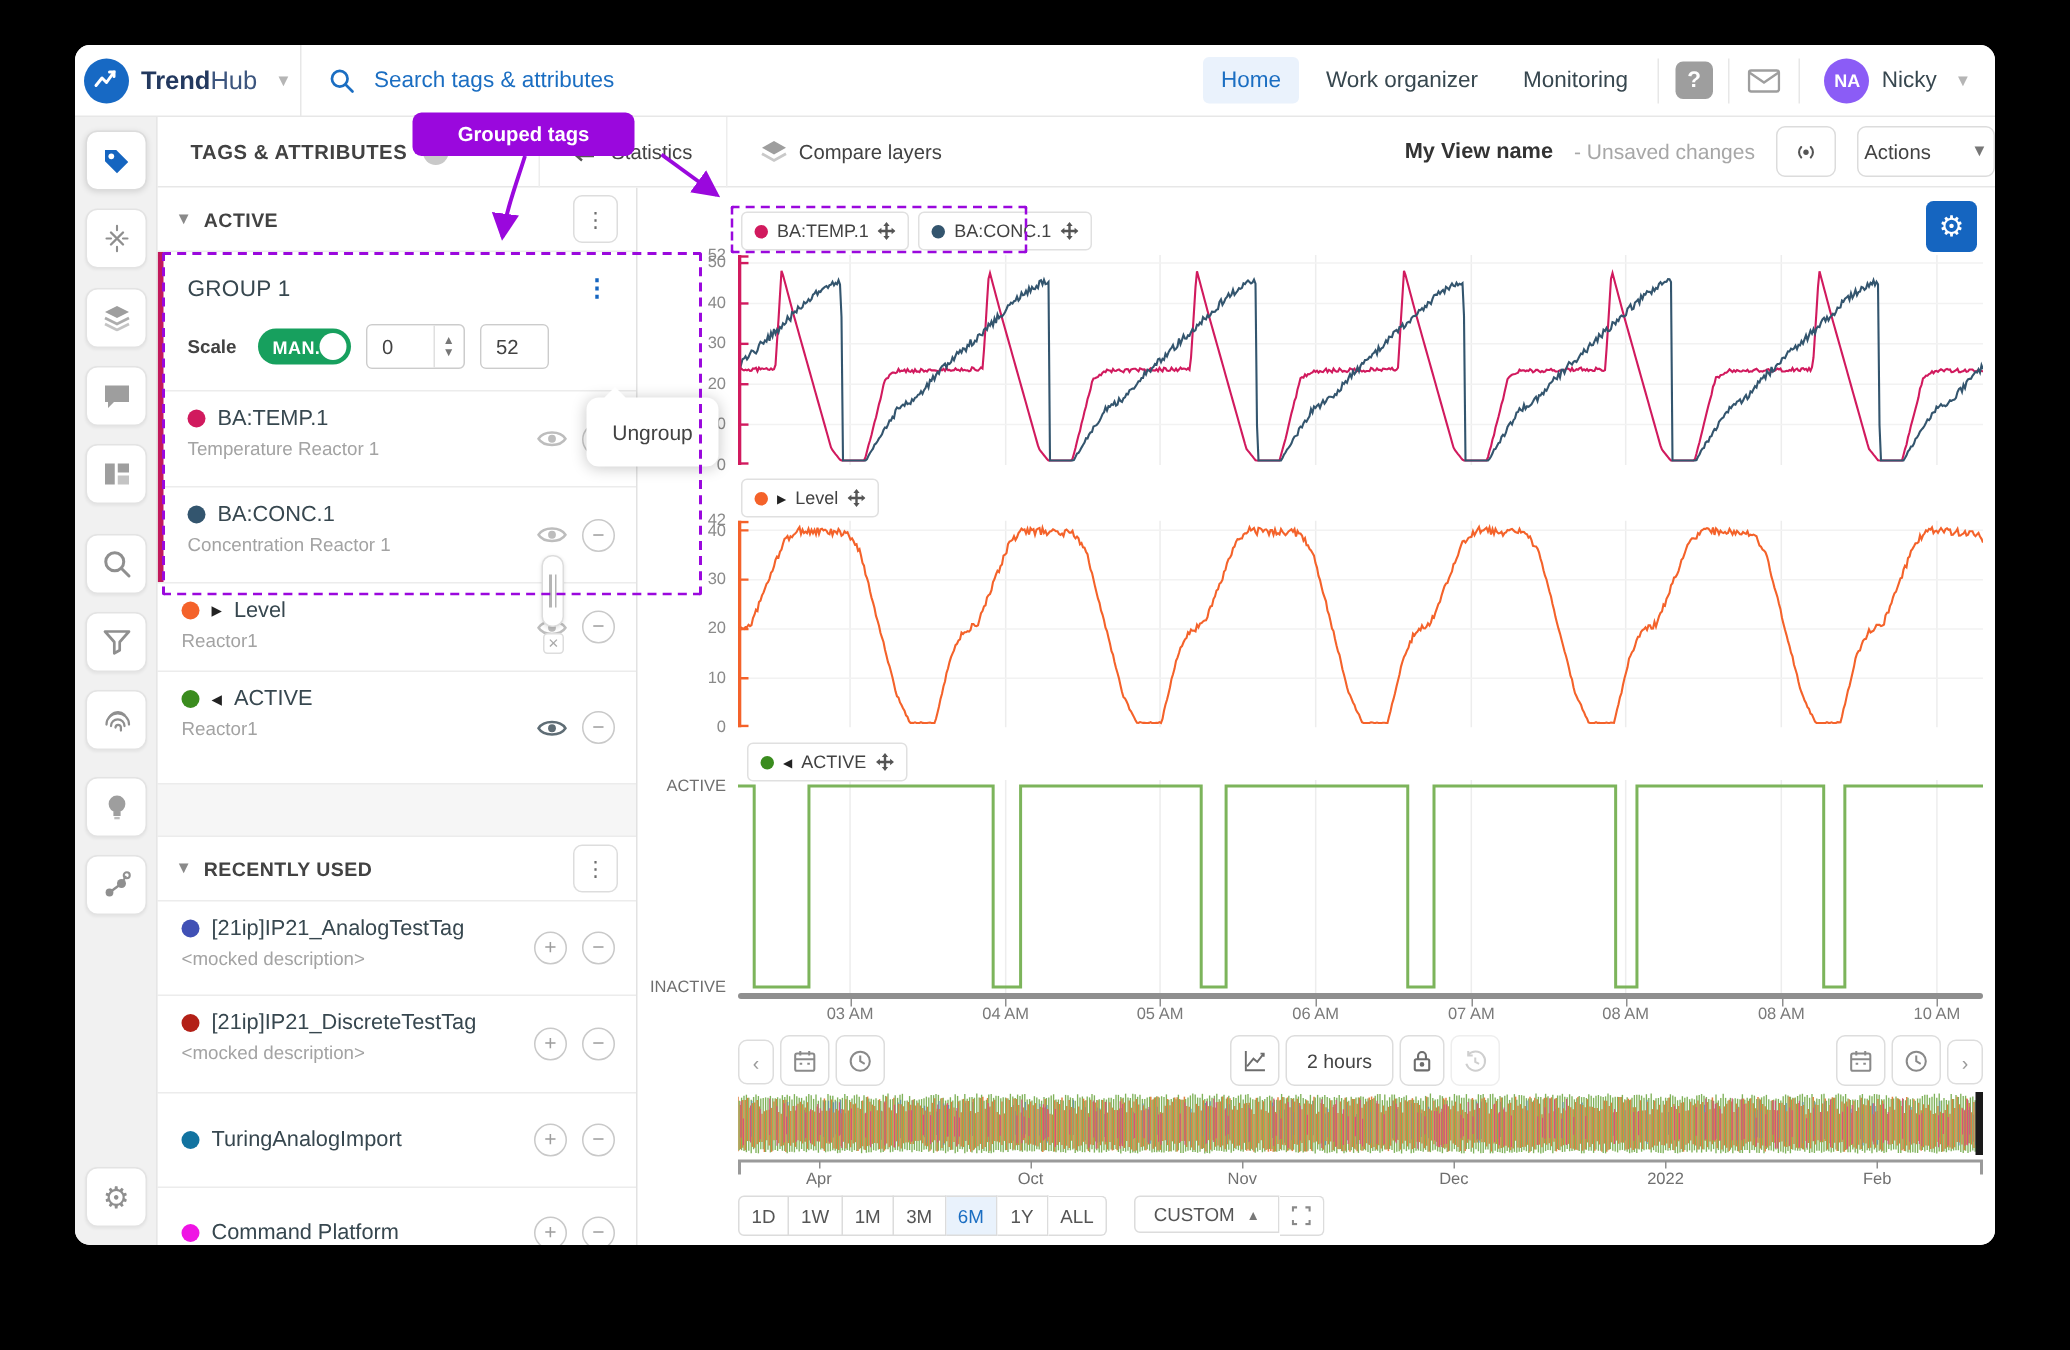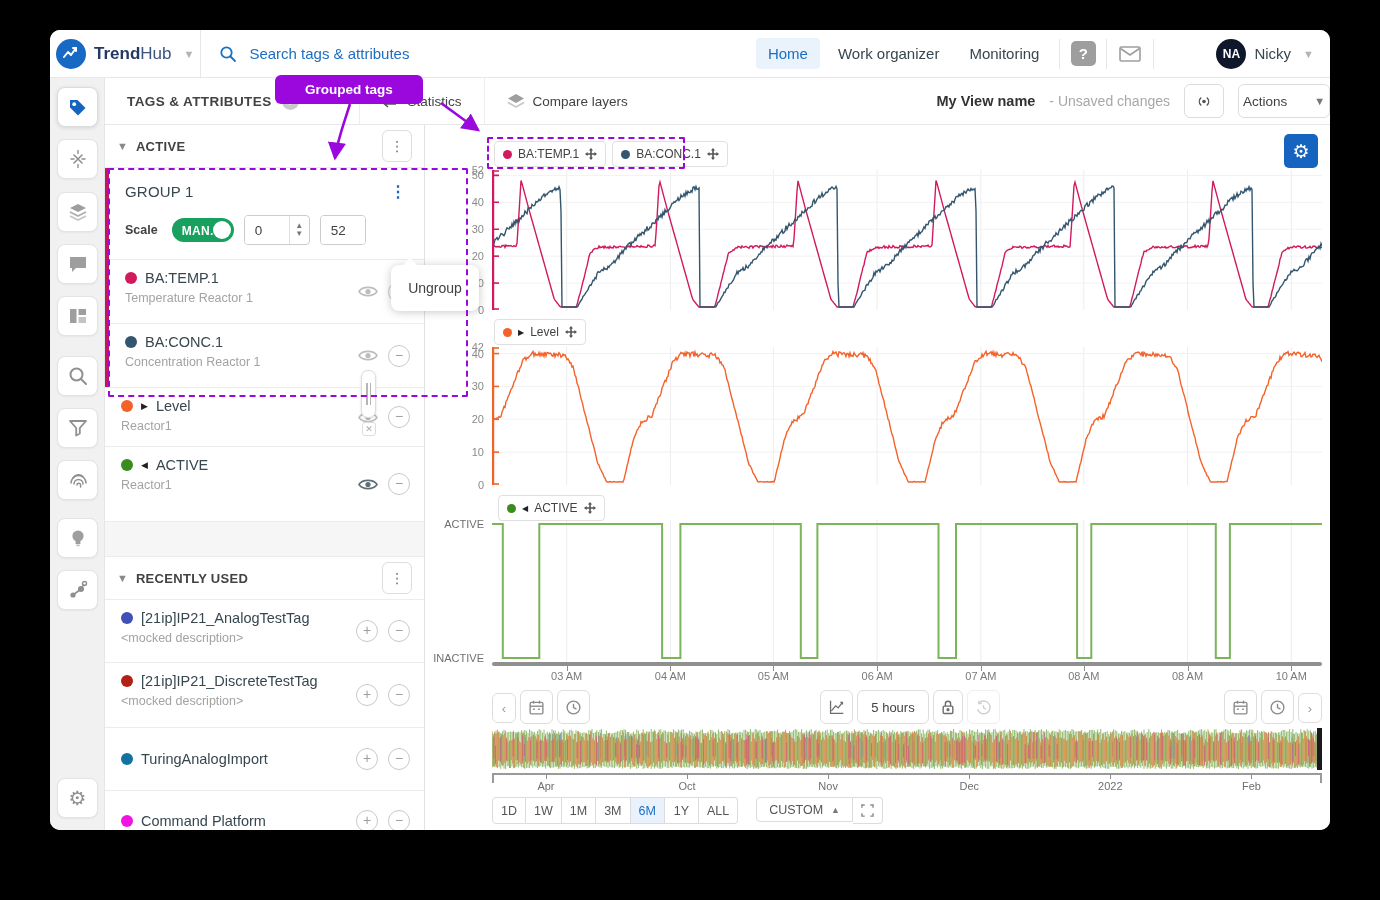--- a/index.html
+++ b/index.html
@@ -16,21 +16,21 @@
   .vdiv{width:1px;height:48px;background:#e7e7e7;}
   .vdiv-s{width:1px;height:30px;background:#e7e7e7;}
   #search-zone{display:flex;align-items:center;gap:10px;padding:0 18px;flex:1;}
   #search-input{border:none;outline:none;font-size:15px;color:#1b6ec2;width:340px;font-family:"Liberation Sans",sans-serif;}
   #search-input::placeholder{color:#1b6ec2;opacity:1;}
   .nav-items{display:flex;align-items:center;gap:6px;font-size:15px;color:#37474f;margin-right:8px;}
   .nav-item{padding:7px 12px;border-radius:4px;cursor:pointer;white-space:nowrap;}
   .nav-item.active{color:#1b6ec2;background:#eaf2fc;}
   .hdr-icon-btn{width:46px;display:flex;justify-content:center;align-items:center;}
   .help-sq{width:25px;height:25px;border-radius:5px;background:#9e9e9e;color:#fff;font-weight:700;font-size:15px;display:flex;align-items:center;justify-content:center;}
-  .avatar{width:30px;height:30px;border-radius:50%;background:#0f172a;color:#fff;font-size:12px;font-weight:700;display:flex;align-items:center;justify-content:center;margin-left:46px;}
+  .avatar{width:30px;height:30px;border-radius:50%;background:#8b5cf6;color:#fff;font-size:12px;font-weight:700;display:flex;align-items:center;justify-content:center;}
   .user-wrap{display:flex;align-items:center;gap:8px;padding:0 16px;}
   .user-name{font-size:15px;color:#37474f;}
   
   #tbar{position:absolute;left:55px;top:48px;width:1225px;height:47px;background:#fff;border-bottom:1px solid #e7e7e7;display:flex;align-items:center;z-index:5;}
   .panel-title{font-size:13.5px;font-weight:700;color:#424242;letter-spacing:.4px;padding:0 10px 0 22px;}
   .info-dot{width:17px;height:17px;border-radius:50%;background:#c9c9c9;color:#fff;font-size:11px;display:flex;align-items:center;justify-content:center;margin-right:60px;}
   .tb-btn{display:flex;align-items:center;gap:8px;font-size:13.5px;color:#424242;padding:0 22px;height:47px;border-left:1px solid #ededed;cursor:pointer;}
   #view-zone{margin-left:auto;display:flex;align-items:center;gap:14px;}
   .view-name{font-size:14.5px;font-weight:700;color:#333;}
   .view-status{font-size:14px;color:#a7a7a7;}
@@ -651,21 +651,21 @@
       </div>
       <div class="ttb-grp" style="left:328px">
         <div class="t-btn">
             <svg width="17" height="17" viewBox="0 0 20 20" fill="none" stroke="#6d6d6d" stroke-width="1.5">
               <path d="M3 2 V17 H18"></path>
               <path d="M4 14 L9 8 L12 10.5 L17 4"></path>
               <path d="M14.5 4 H17 V6.5"></path>
             </svg>
           </div>
         <div class="t-btn" style="min-width:72px">
-            <span>5 hours</span>
+            <span>2 hours</span>
           </div>
         <div class="t-btn" style="min-width:28px">
             <svg width="14" height="16" viewBox="0 0 16 18" fill="none" stroke="#6d6d6d" stroke-width="1.6">
               <rect x="2.5" y="8" width="11" height="8.5" rx="1.2"></rect>
               <path d="M5 8 V5.5 a3 3 0 0 1 6 0 V8"></path>
               <circle cx="8" cy="12" r="1" fill="#6d6d6d"></circle>
             </svg>
           </div>
         <div class="t-btn faded">
             <svg width="17" height="17" viewBox="0 0 20 20" fill="none" stroke="#cfcfcf" stroke-width="1.6">

